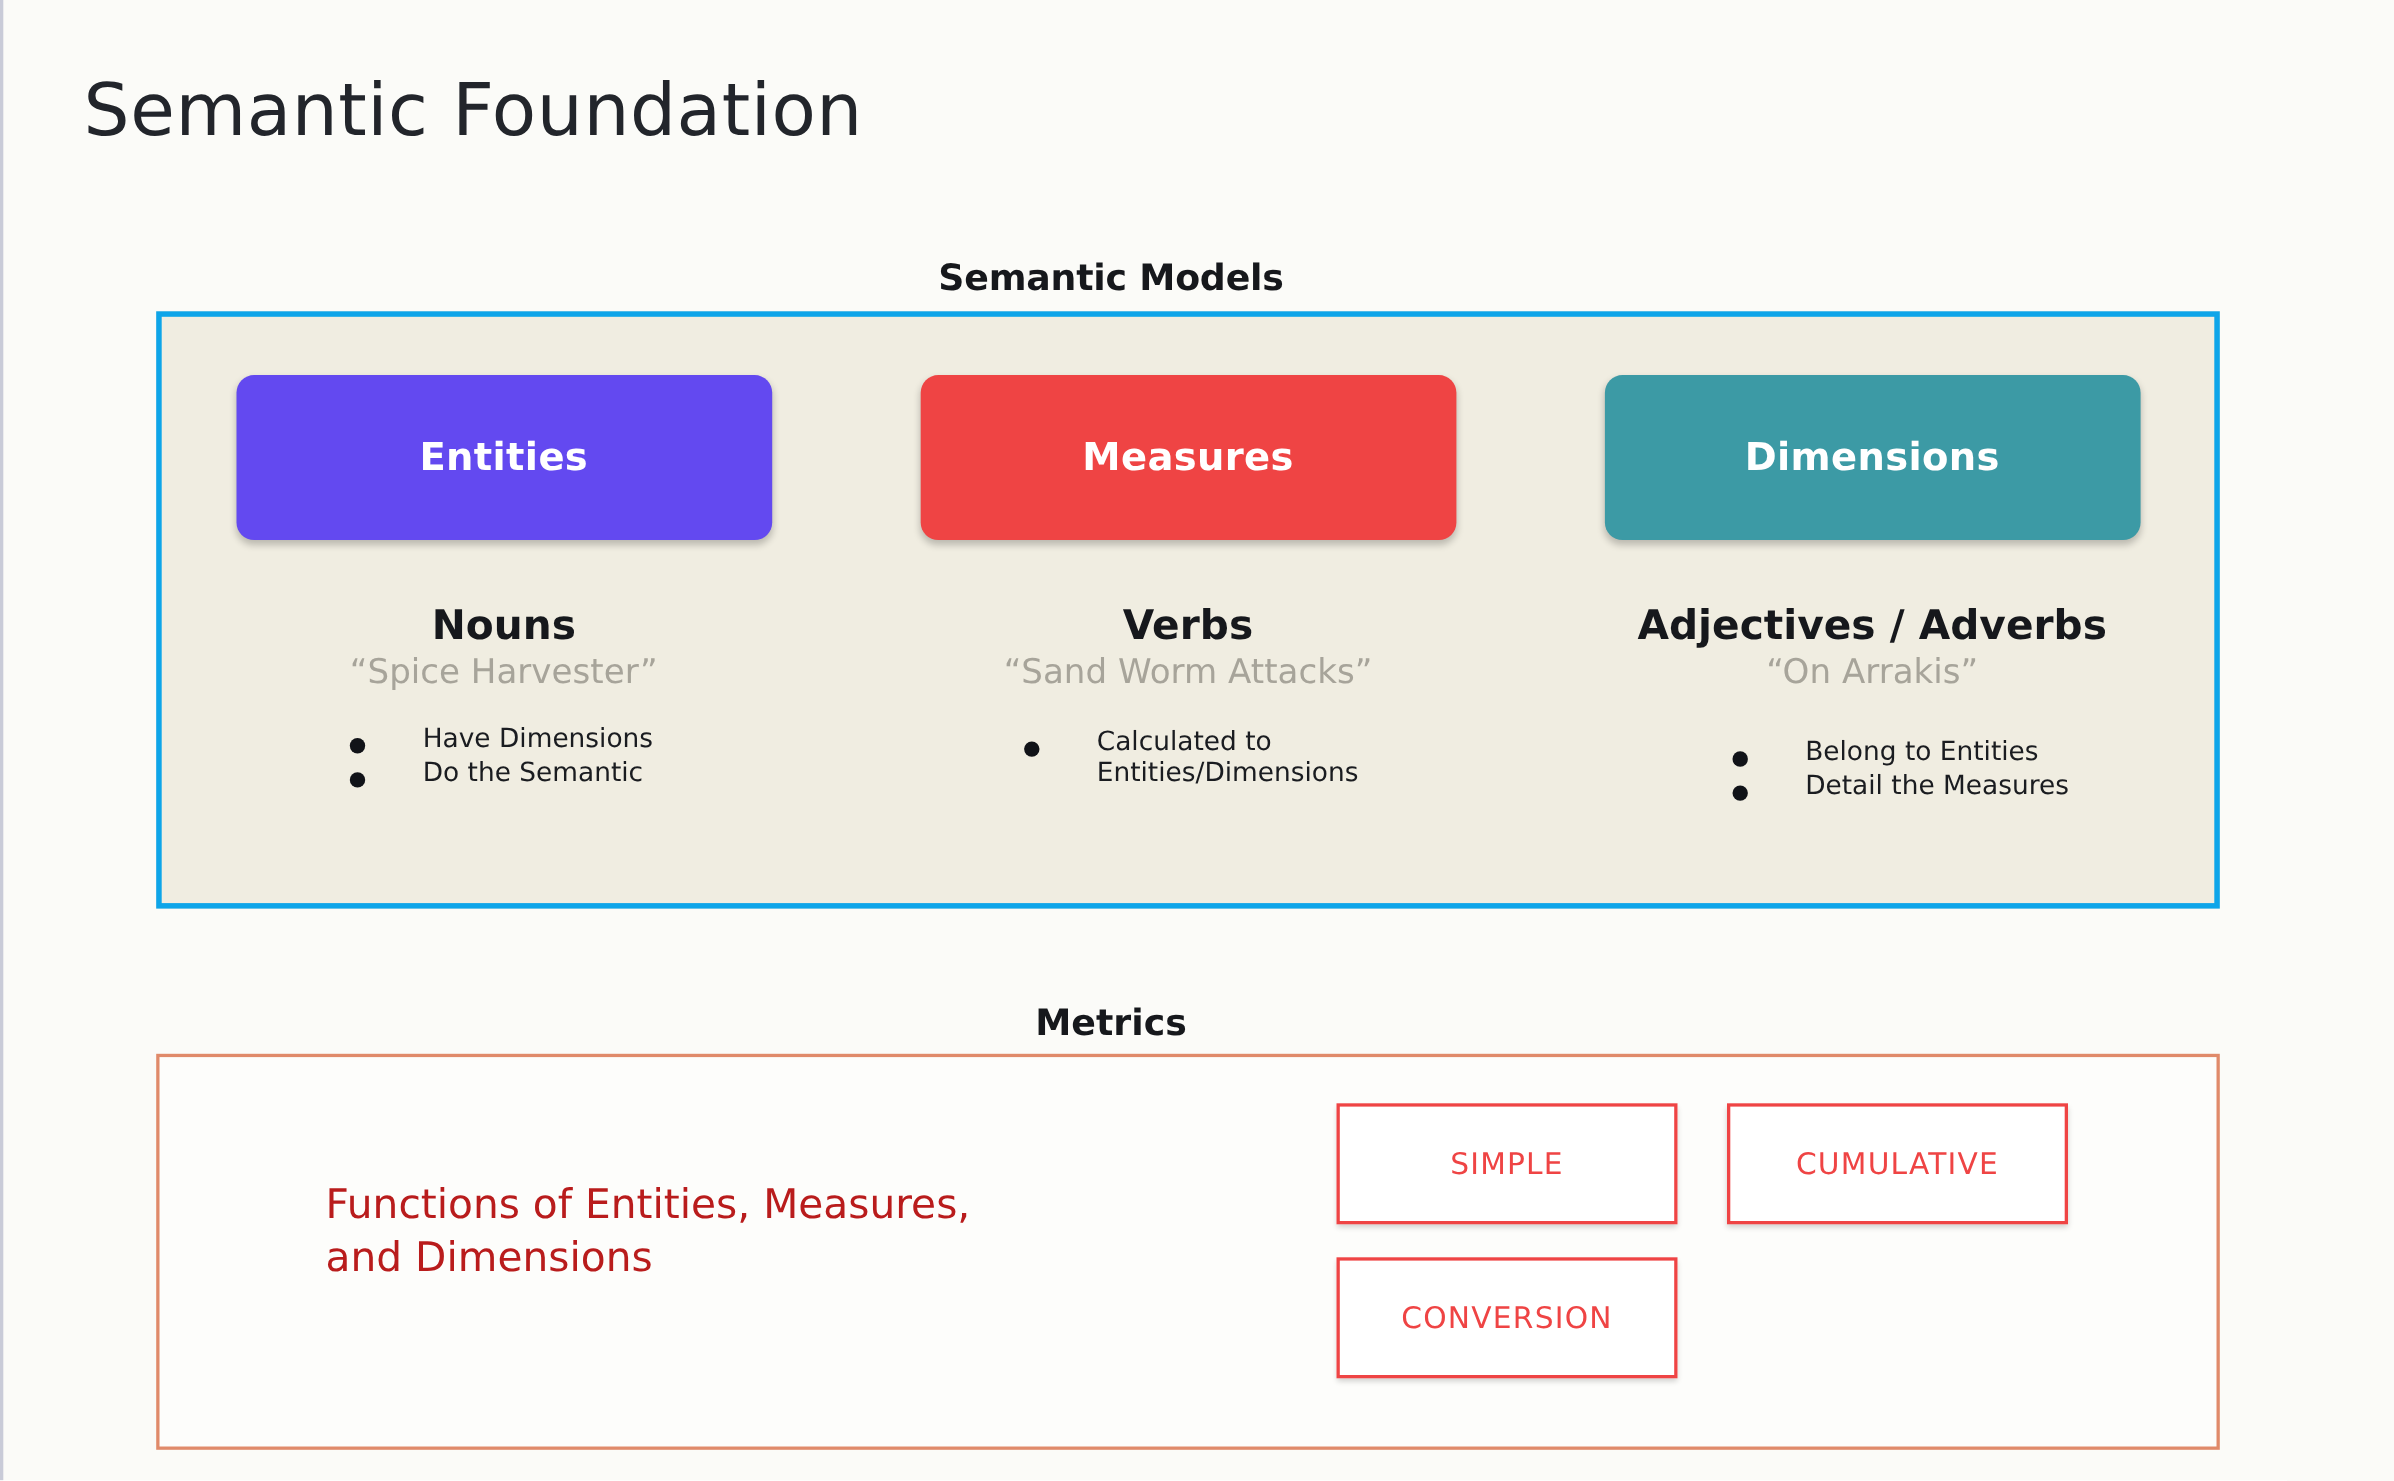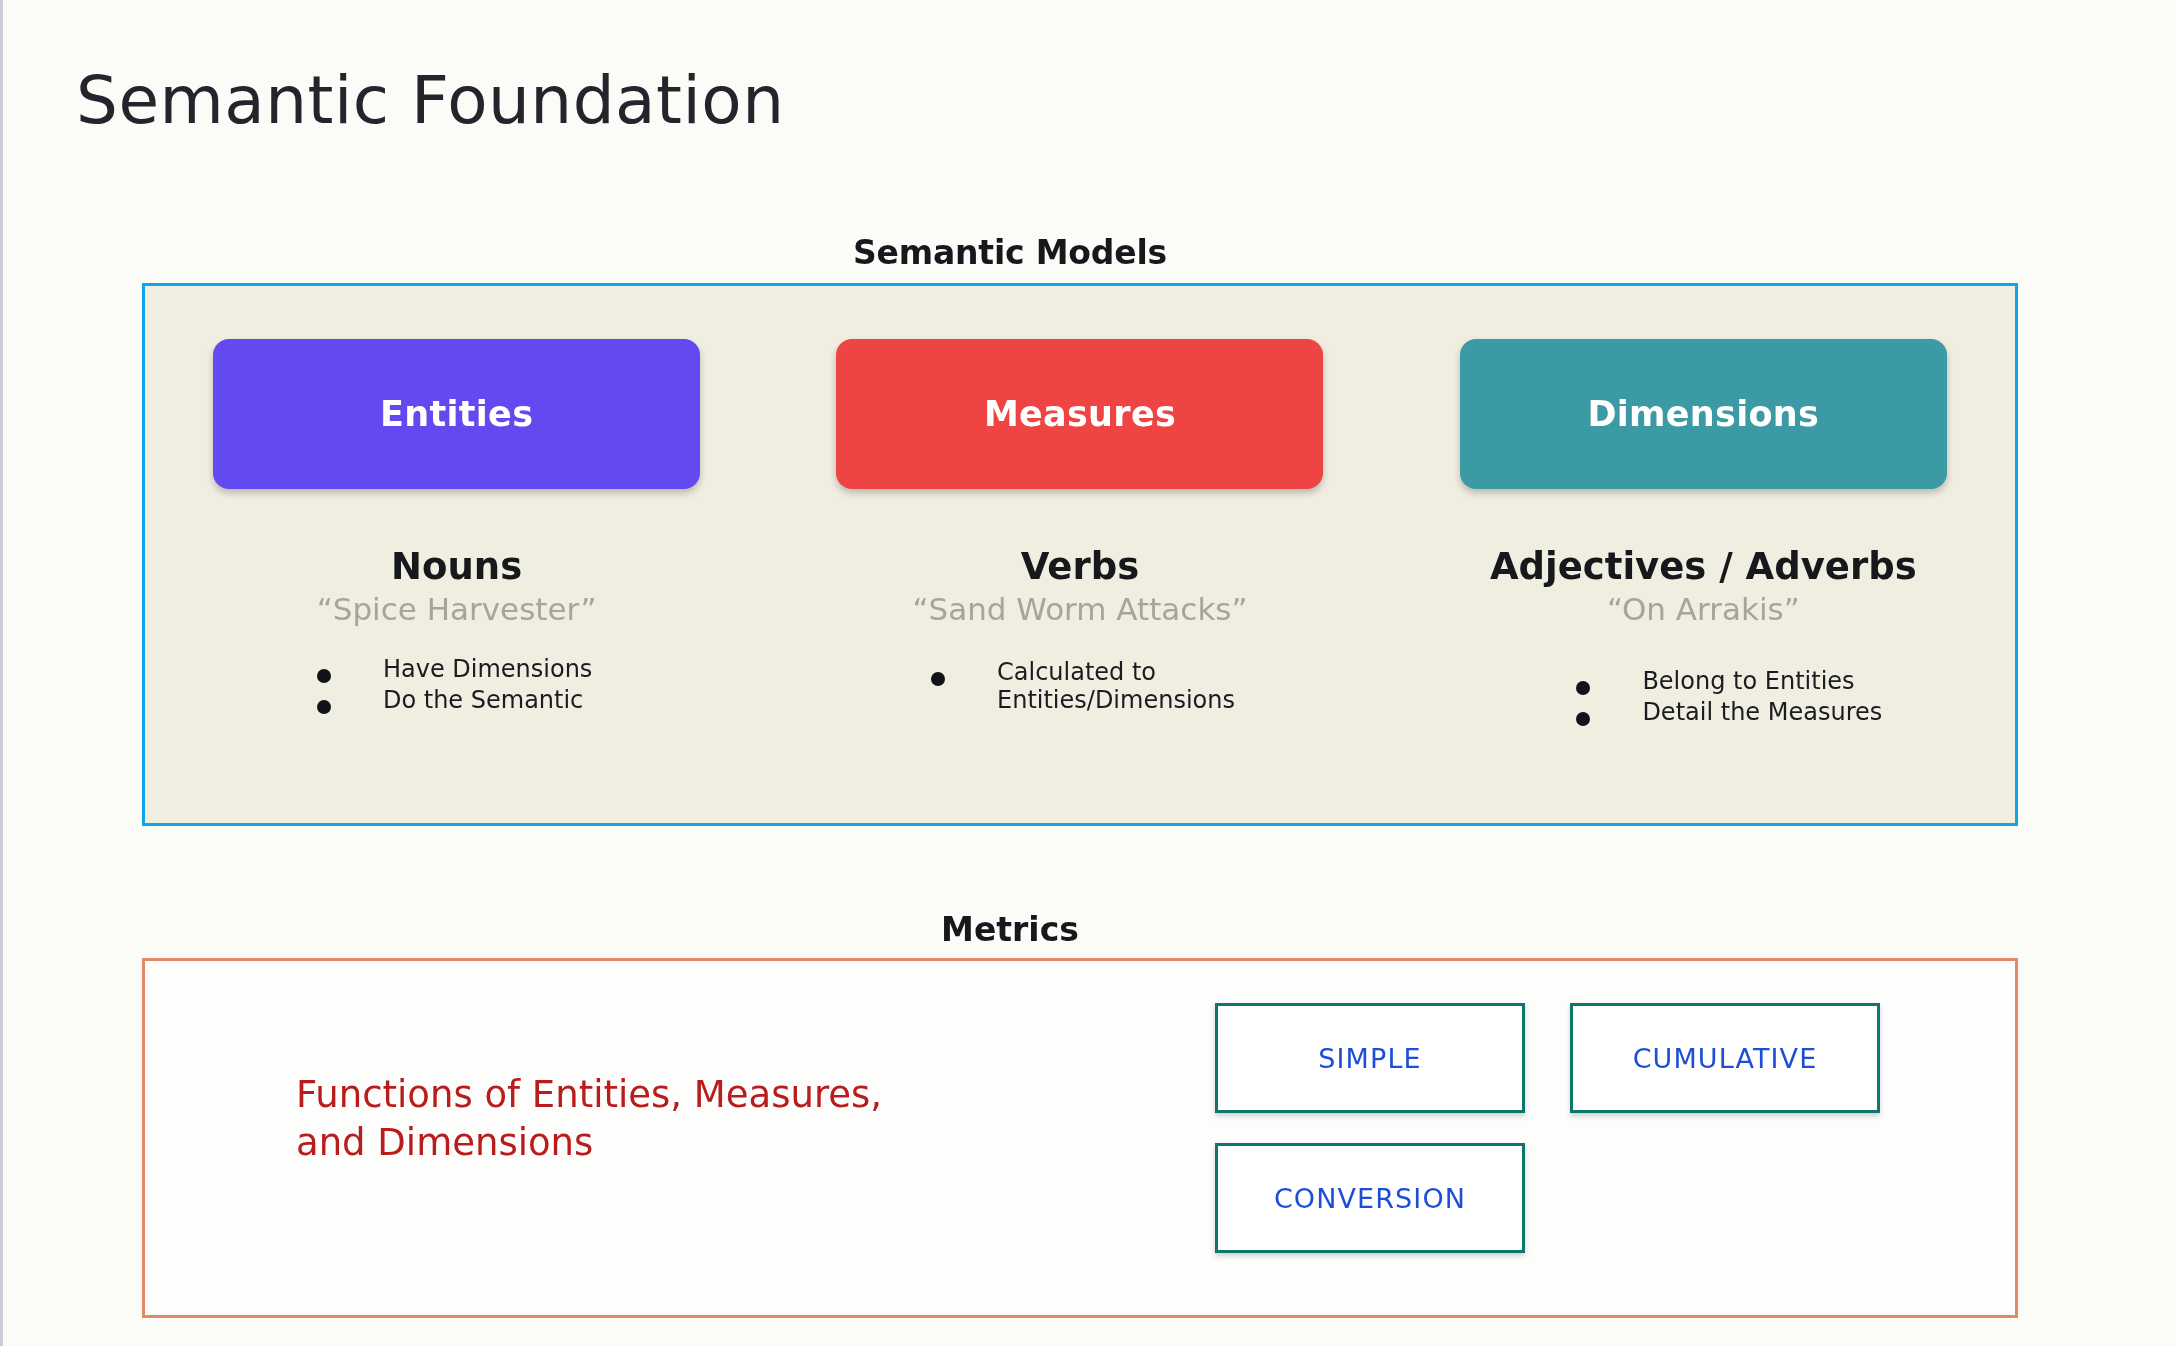--- a/index.html
+++ b/index.html
@@ -54,21 +54,21 @@
     
     transform: translateX(-78px);
   }
   #semantic-models-box {
     position: absolute;
     left: 142px;
     top: 283px;
     width: 1876px;
     height: 543px;
     background: #f0ede1;
-    border: 3px solid #0ea5e9;
+    border: 5px solid #0ea5e9;
     box-sizing: border-box;
   }
   .sm-columns {
     position: absolute;
     left: 0;
     top: 0;
     width: 100%;
     height: 100%;
     display: flex;
     flex-direction: row;
@@ -179,27 +179,27 @@
     left: 1070px;
     top: 42px;
     display: grid;
     grid-template-columns: 310px 310px;
     grid-template-rows: 110px 110px;
     column-gap: 45px;
     row-gap: 30px;
   }
   .metric-type {
     background: #ffffff;
-    border: 3px solid #0f766e;
+    border: 3px solid #ef4444;
     display: flex;
     align-items: center;
     justify-content: center;
     font-size: 27px;
     letter-spacing: 1.1px;
-    color: #1d4ed8;
+    color: #ef4444;
     box-sizing: border-box;
     box-shadow: 0 3px 5px rgba(0,0,0,0.18);
   }
 </style>
 </head>
 <body>
 
 <div id="slide">
 
   <div id="left-edge-rule"></div>

